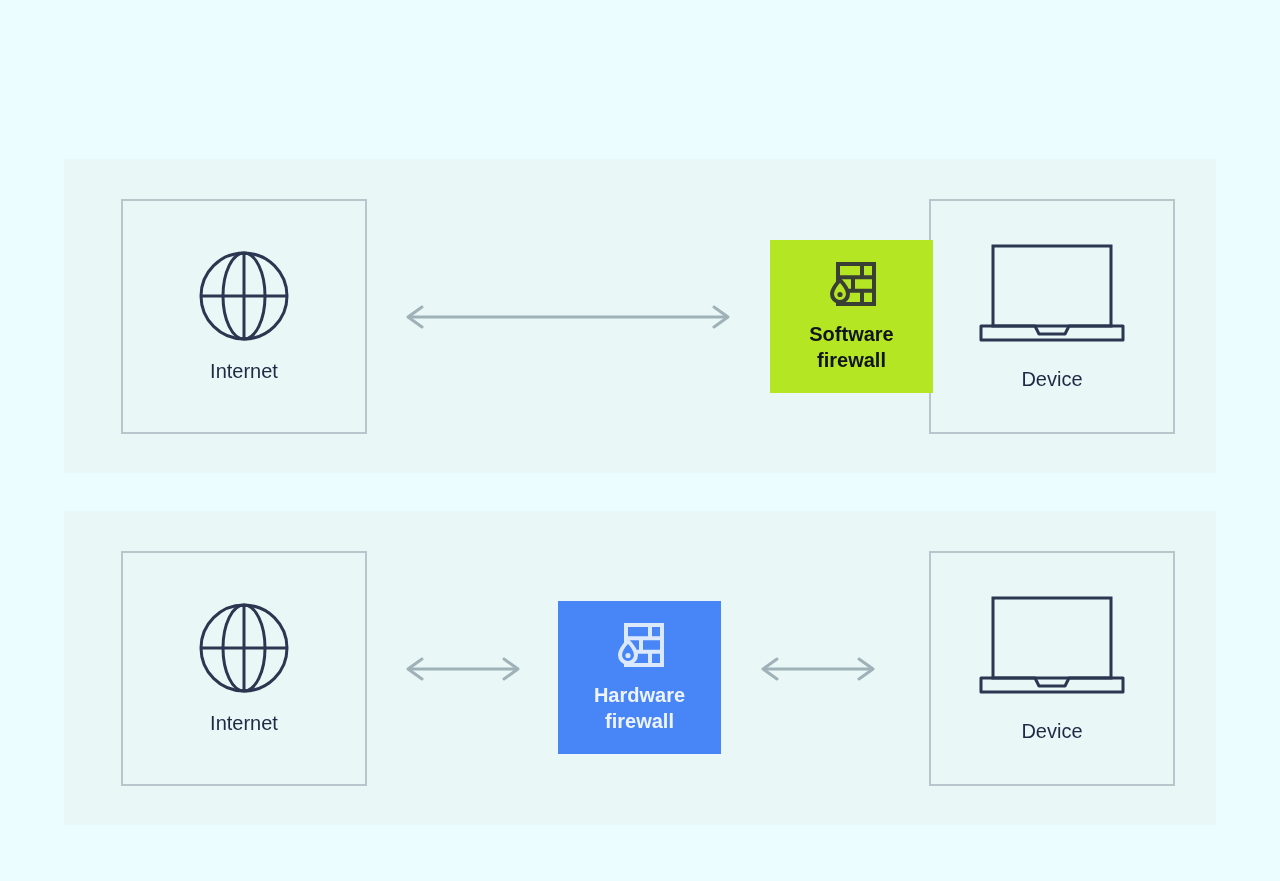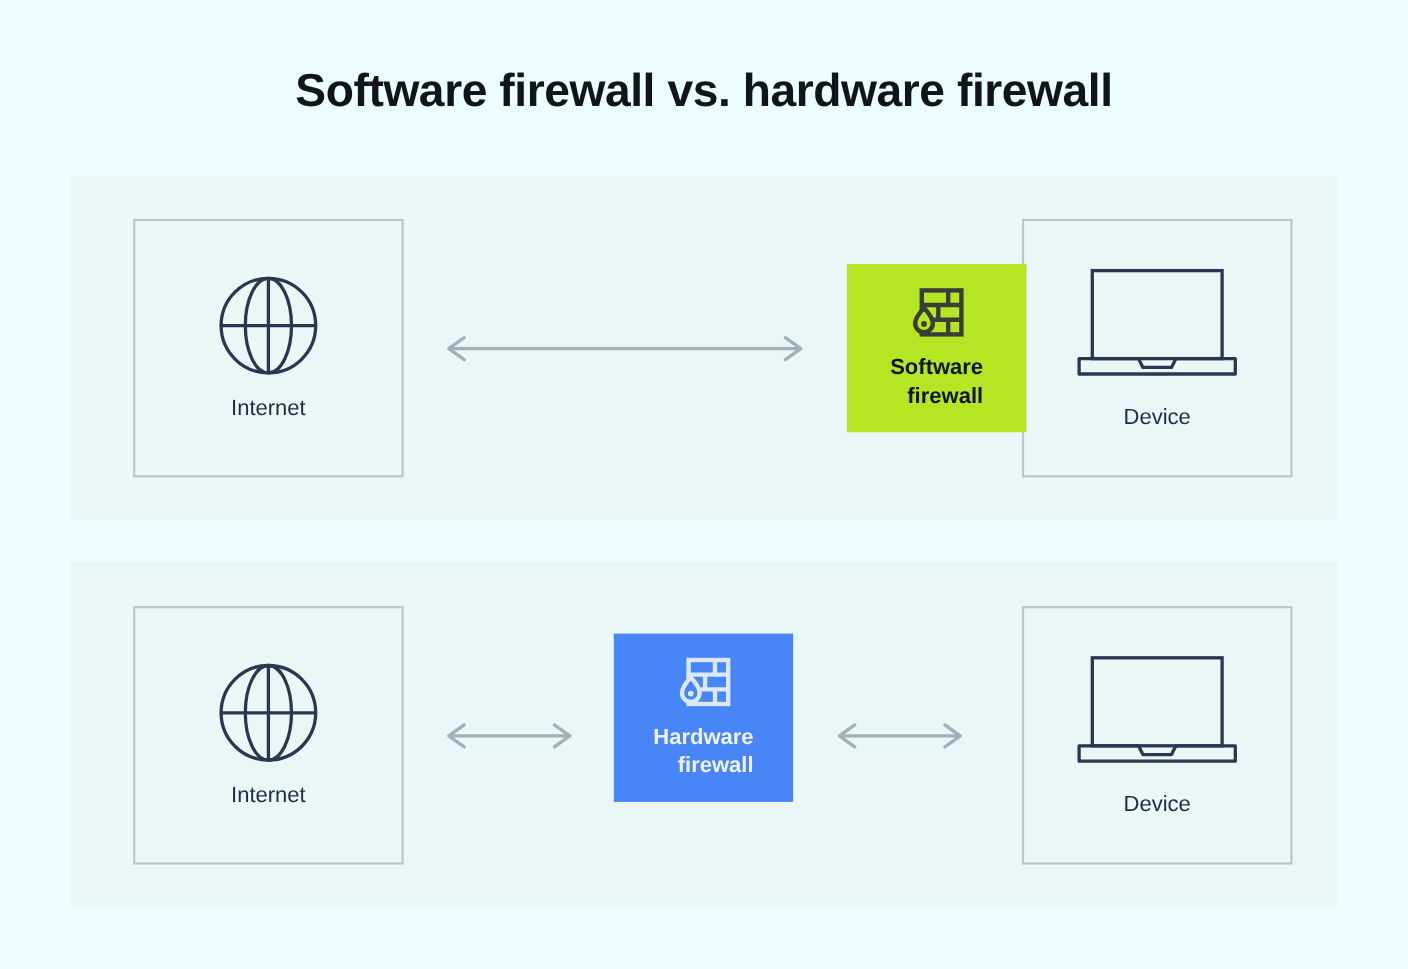--- a/index.html
+++ b/index.html
@@ -77,32 +77,32 @@
     line-height: 0;
   }
 
   
   .fw-tile {
     position: absolute;
     display: flex;
     flex-direction: column;
     align-items: center;
     justify-content: center;
-    text-align: right;
+    text-align: center;
   }
   #tile-software {
     left: 706px;
     top: 81px;
     width: 163px;
     height: 153px;
     background: #b5e623;
   }
   #tile-hardware {
     left: 494px;
-    top: 65px;
+    top: 90px;
     width: 163px;
     height: 153px;
     background: #4886f8;
   }
 
   .fw-icon { line-height: 0; margin-bottom: 14px; }
 
   .fw-label {
     font-size: 20px;
     font-weight: 700;
@@ -119,21 +119,20 @@
   }
   #arrow-top      { left: 334px; top: 146px; }
   #arrow-bottom-l { left: 334px; top: 146px; }
   #arrow-bottom-r { left: 689px; top: 146px; }
 </style>
 </head>
 <body>
 
 <div class="page">
 
-  <div class="title">Software firewall vs. hardware firewall</div>
 
   <div class="panel" id="panel-software">
     <div class="panel-inner">
 
       <div class="node-box node-internet">
         <span class="icon-wrap">
           <svg width="92" height="92" viewBox="0 0 92 92">
             <circle cx="46" cy="46" r="43" fill="none" stroke="#2b3750" stroke-width="3"></circle>
             <ellipse cx="46" cy="46" rx="21" ry="43" fill="none" stroke="#2b3750" stroke-width="3"></ellipse>
             <line x1="46" y1="3" x2="46" y2="89" stroke="#2b3750" stroke-width="3"></line>

